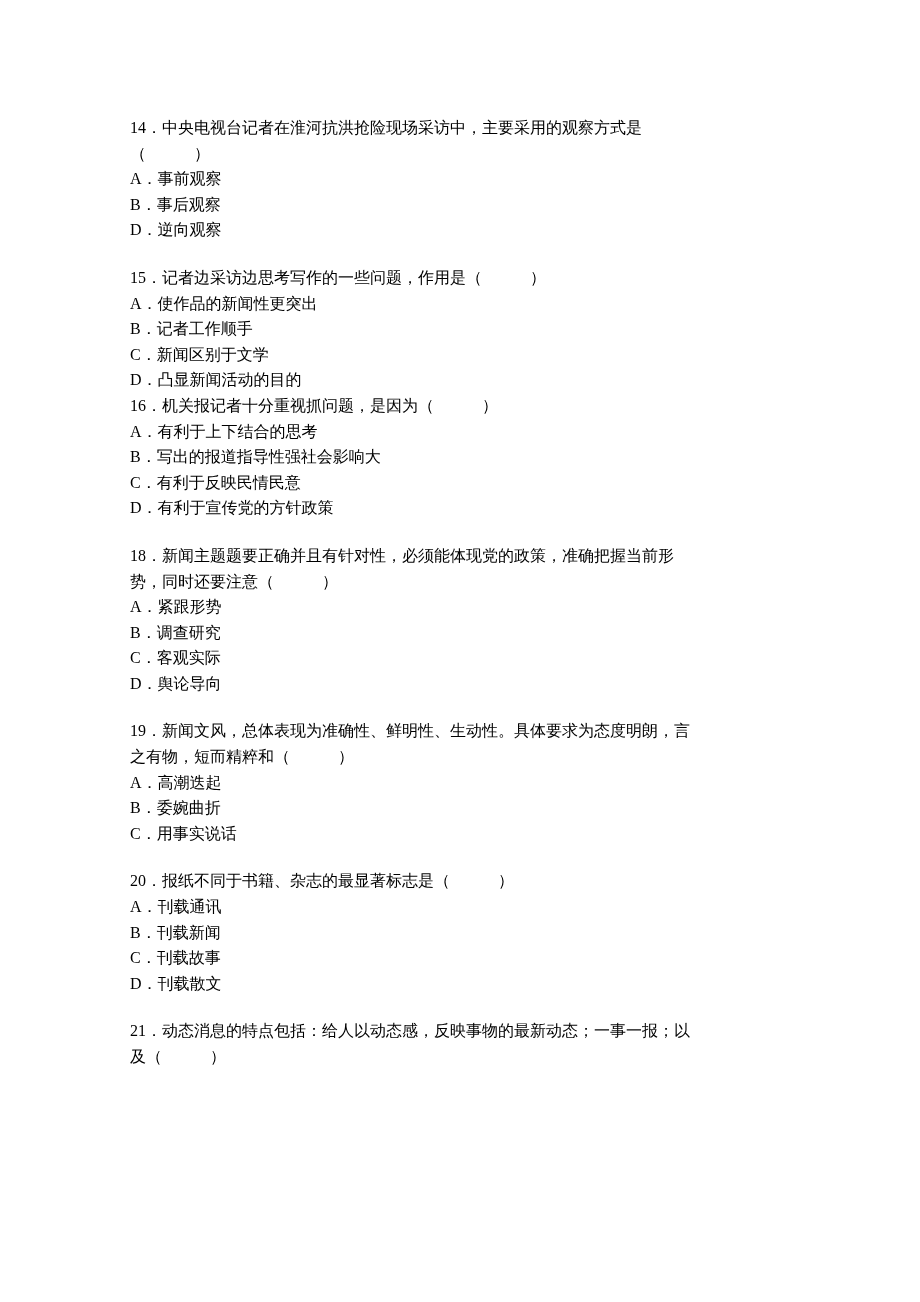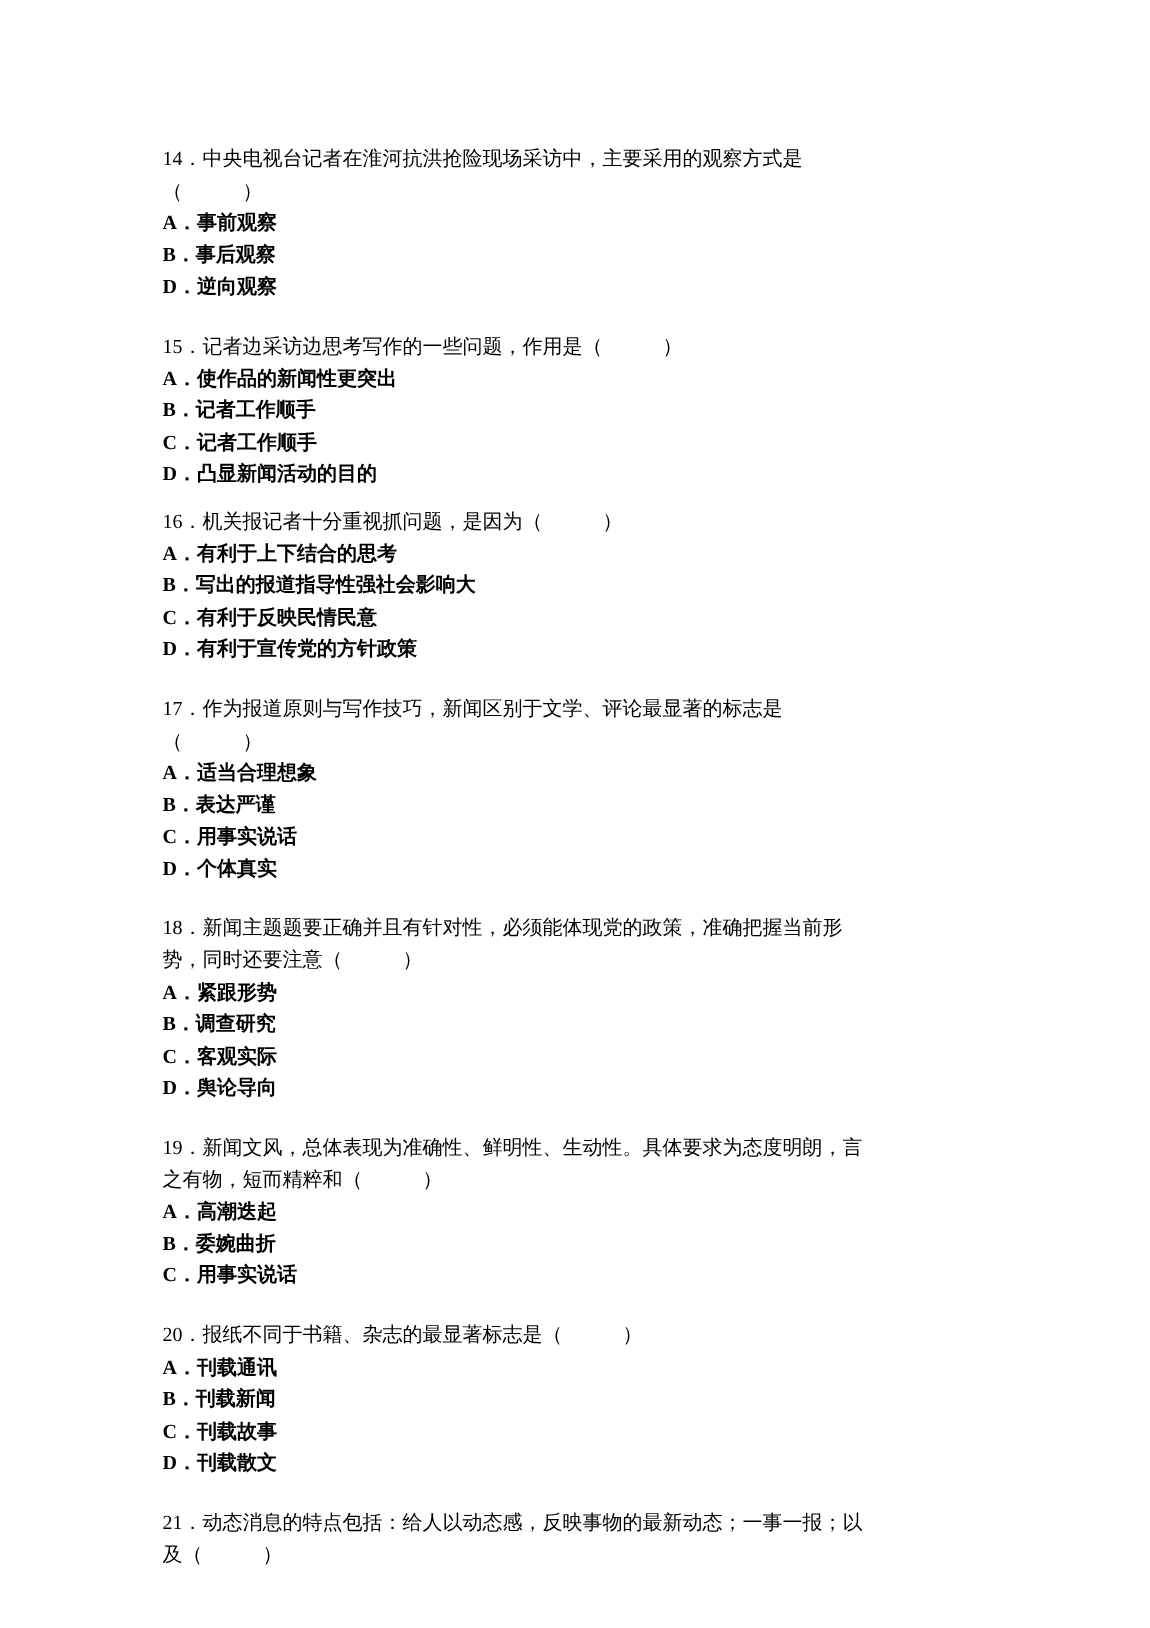--- a/index.html
+++ b/index.html
@@ -14,60 +14,52 @@
   .page {
     width: 828px;
     min-height: 1302px;
     box-sizing: border-box;
     padding: 115px 130px 68px 130px;
   }
   .question {
     margin-bottom: 22px;
   }
   .question.tight {
-    margin-bottom: 12px;
+    margin-bottom: 0;
   }
   .stem {
     display: block;
   }
   .option {
     display: block;
-    font-weight: bold;
   }
 </style>
 </head>
 <body>
 
 <div class="page" id="page">
     <div class="question">
       <span class="stem">14．中央电视台记者在淮河抗洪抢险现场采访中，主要采用的观察方式是（　　　）</span>
       <span class="option">A．事前观察</span>
       <span class="option">B．事后观察</span>
       <span class="option">D．逆向观察</span>
     </div>
     <div class="question tight">
       <span class="stem">15．记者边采访边思考写作的一些问题，作用是（　　　）</span>
       <span class="option">A．使作品的新闻性更突出</span>
       <span class="option">B．记者工作顺手</span>
-      <span class="option">C．记者工作顺手</span>
+      <span class="option">C．新闻区别于文学</span>
       <span class="option">D．凸显新闻活动的目的</span>
     </div>
     <div class="question">
       <span class="stem">16．机关报记者十分重视抓问题，是因为（　　　）</span>
       <span class="option">A．有利于上下结合的思考</span>
       <span class="option">B．写出的报道指导性强社会影响大</span>
       <span class="option">C．有利于反映民情民意</span>
       <span class="option">D．有利于宣传党的方针政策</span>
-    </div>
-    <div class="question">
-      <span class="stem">17．作为报道原则与写作技巧，新闻区别于文学、评论最显著的标志是（　　　）</span>
-      <span class="option">A．适当合理想象</span>
-      <span class="option">B．表达严谨</span>
-      <span class="option">C．用事实说话</span>
-      <span class="option">D．个体真实</span>
     </div>
     <div class="question">
       <span class="stem">18．新闻主题题要正确并且有针对性，必须能体现党的政策，准确把握当前形势，同时还要注意（　　　）</span>
       <span class="option">A．紧跟形势</span>
       <span class="option">B．调查研究</span>
       <span class="option">C．客观实际</span>
       <span class="option">D．舆论导向</span>
     </div>
     <div class="question">
       <span class="stem">19．新闻文风，总体表现为准确性、鲜明性、生动性。具体要求为态度明朗，言之有物，短而精粹和（　　　）</span>

